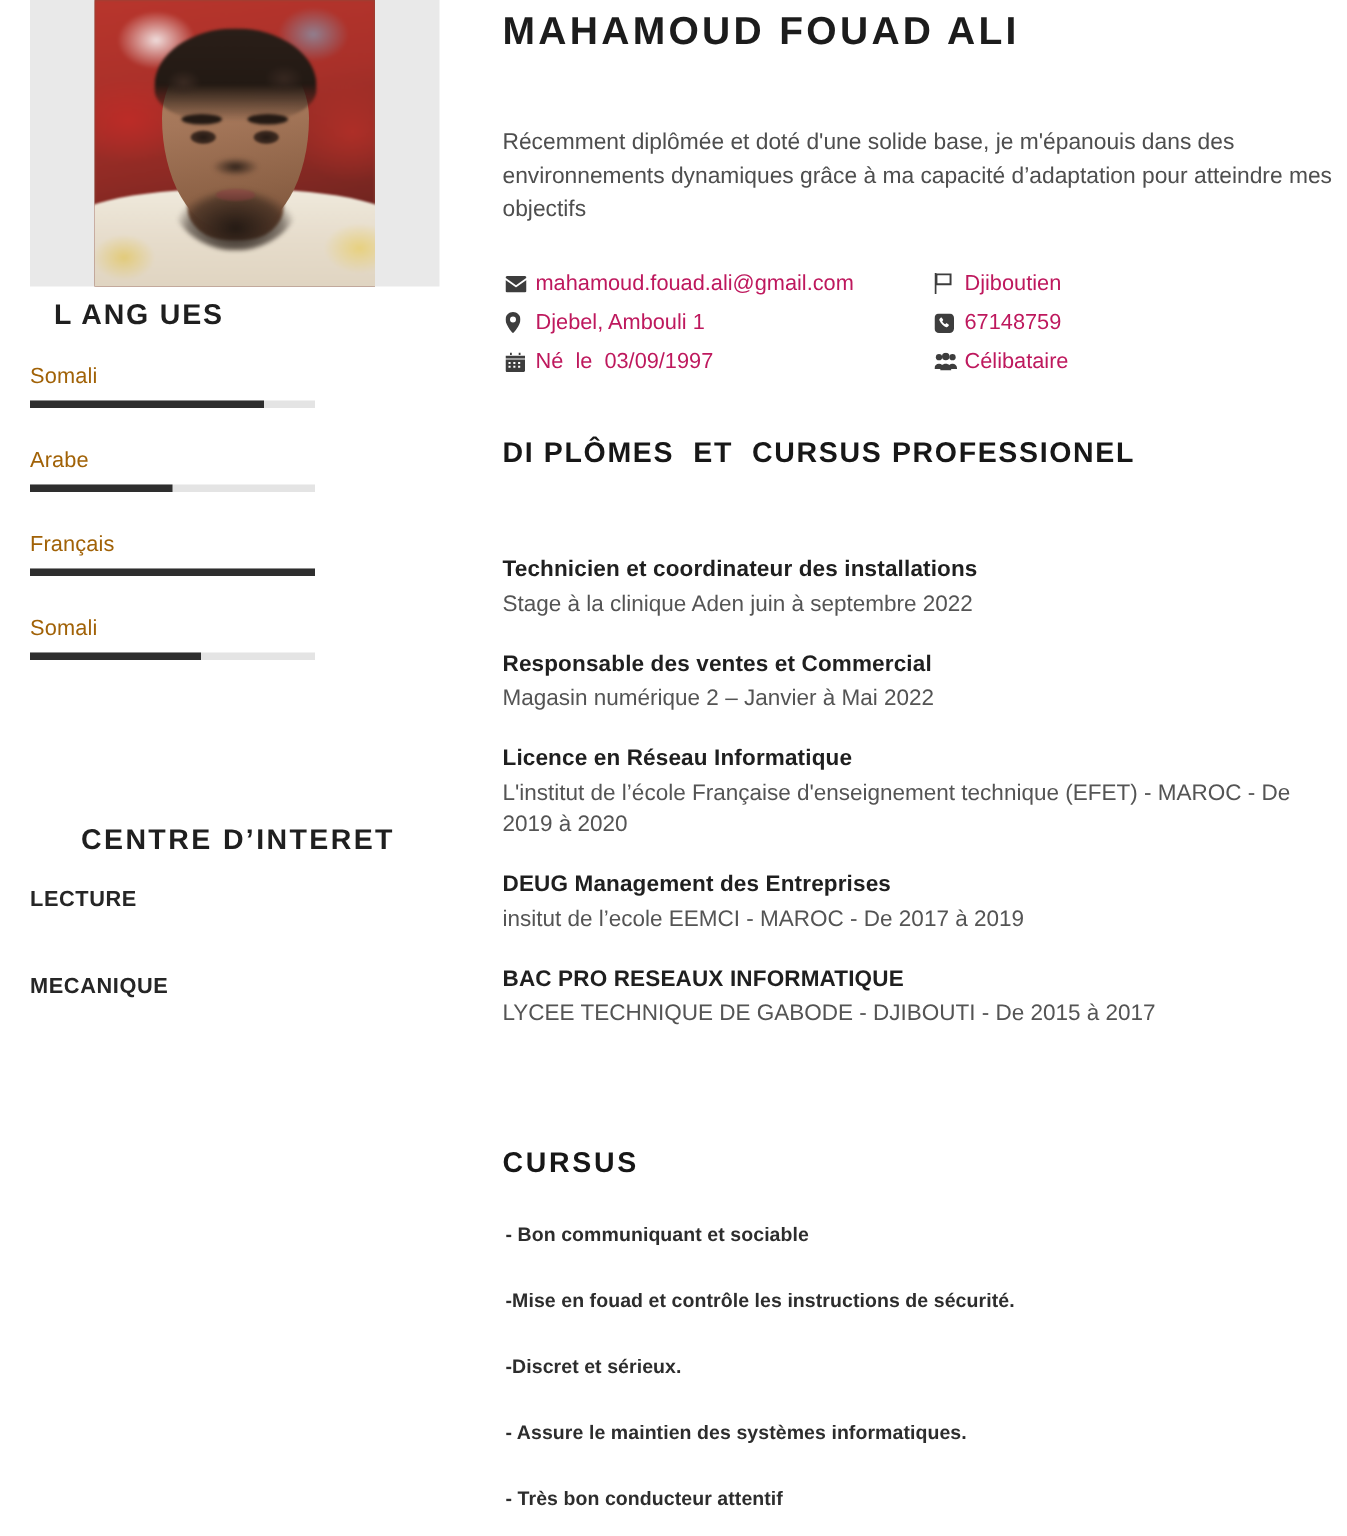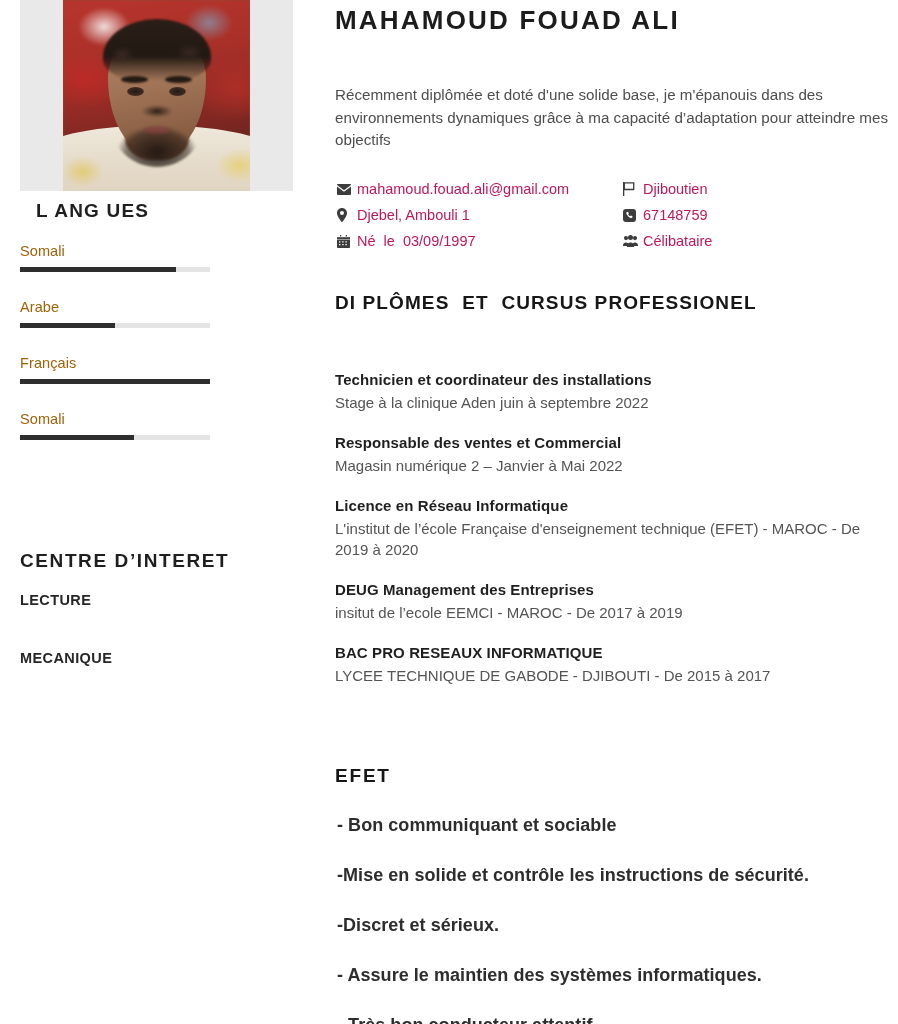--- a/index.html
+++ b/index.html
@@ -147,21 +147,21 @@
   .side-heading {
     position: absolute;
     left: 20px;
     font-size: 19px;
     font-weight: bold;
     color: #1f1f1f;
     letter-spacing: 1.2px;
     white-space: pre;
   }
   #langues-heading { top: 200px; margin-left: 16px; }
-  #interets-heading { top: 550px; letter-spacing: 1.6px; }
+  #interets-heading { top: 550px; letter-spacing: 1.6px; margin-left: 34px; }
 
   .skills { position: absolute; left: 20px; top: 243px; width: 190px; }
   .skill { margin-bottom: 27px; }
   .skill-label {
     font-size: 14.5px;
     font-weight: normal;
     color: #a16207;
     margin-bottom: 8px;
     letter-spacing: .1px;
   }
@@ -258,21 +258,21 @@
     letter-spacing: .1px;
   }
   .edu-sub {
     font-size: 15px;
     color: #545454;
     line-height: 21px;
   }
 
   .atout-list { position: absolute; left: 2px; top: 815px; width: 520px; }
   .atout-item {
-    font-size: 18px;
+    font-size: 13px;
     font-weight: bold;
     color: #2d2d2d;
     margin-bottom: 29px;
     letter-spacing: .05px;
     white-space: pre;
   }
 </style>
 </head>
 <body>
 
@@ -428,23 +428,23 @@
       <div class="edu-item">
         <div class="edu-title">DEUG Management des Entreprises</div>
         <div class="edu-sub">insitut de l’ecole EEMCI - MAROC - De 2017 à 2019</div>
       </div>
       <div class="edu-item">
         <div class="edu-title">BAC PRO RESEAUX INFORMATIQUE</div>
         <div class="edu-sub">LYCEE TECHNIQUE DE GABODE - DJIBOUTI - De 2015 à 2017</div>
       </div>
     </div>
 
-    <div class="main-heading" id="atout-heading">EFET</div>
+    <div class="main-heading" id="atout-heading">CURSUS</div>
 
     <div class="atout-list">
       <div class="atout-item">- Bon communiquant et sociable</div>
-      <div class="atout-item">-Mise en solide et contrôle les instructions de sécurité.</div>
+      <div class="atout-item">-Mise en fouad et contrôle les instructions de sécurité.</div>
       <div class="atout-item">-Discret et sérieux.</div>
       <div class="atout-item">- Assure le maintien des systèmes informatiques.</div>
       <div class="atout-item">- Très bon conducteur attentif</div>
     </div>
   </div>
 </div>
 
 </body></html>

